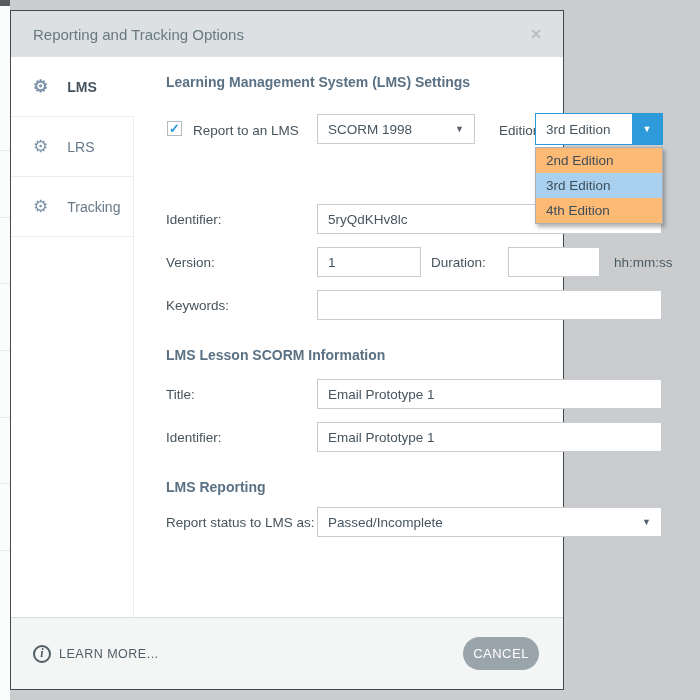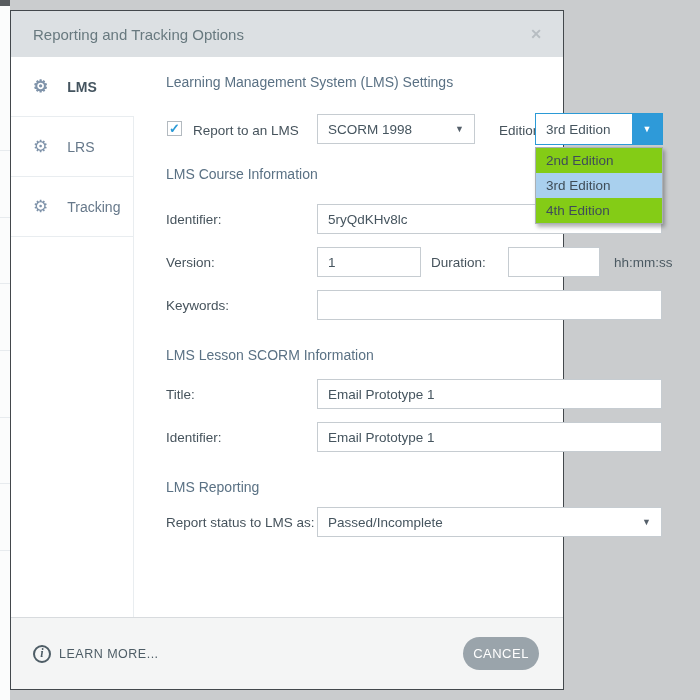--- a/index.html
+++ b/index.html
@@ -38,21 +38,21 @@
     height:60px; display:flex; align-items:center; padding-left:22px;
     border-bottom:1px solid #e9edf0; border-right:1px solid #e9edf0;
     font-size:14px; color:#64748496; cursor:pointer; color:#66788a;
   }
   .side-item .gear { font-size:17px; color:#7f93aa; margin-right:19px; line-height:1; }
   .side-item.selected { border-right:none; color:#44545f; font-weight:bold; }
   .side-filler { flex:1 1 auto; border-right:1px solid #e9edf0; }
 
   .content { position:relative; flex:1 1 auto; font-size:13.5px; }
   .abs { position:absolute; }
-  .section-heading { font-size:14px; font-weight:normal; color:#5a7184; }
+  .section-heading { font-size:14px; font-weight:bold; color:#5a7184; }
   .field-label { color:#46535c; }
   .hint { color:#4c5a63; }
 
   .checkbox {
     width:15px; height:15px; background:#fff; border:1px solid #b3bac0;
     display:flex; align-items:center; justify-content:center; cursor:pointer;
   }
   .checkbox .check { color:#2b9ad6; font-size:13px; font-weight:bold; line-height:1; margin-top:-1px; }
 
   .text-input {
@@ -70,21 +70,21 @@
   .edition-combo {
     border:1px solid #2b9ad6; background:#fff; height:32px;
     display:flex; cursor:pointer;
   }
   .edition-combo .val { flex:1 1 auto; display:flex; align-items:center; padding-left:10px; color:#46555f; }
   .edition-combo .btn {
     width:30px; flex:0 0 30px; background:#2e9ad9; color:#fff;
     display:flex; align-items:center; justify-content:center; font-size:9px;
   }
   .dropdown-list {
-    background:#84cc16; border:1px solid #aab0b5;
+    background:#fdba74; border:1px solid #aab0b5;
     box-shadow:2px 3px 4px rgba(0,0,0,0.30);
     z-index:10;
   }
   .dropdown-item {
     height:25px; display:flex; align-items:center; padding-left:10px;
     font-size:13.5px; color:#3f4d58; cursor:pointer;
   }
   .dropdown-item.highlighted { background:#a9d0ee; }
 
   .footer {
@@ -168,21 +168,20 @@
           <span>▼</span>
         </span>
       </div>
 
       <div class="abs dropdown-list" style="left:401px; top:90px; width:128px;">
         <div class="dropdown-item">2nd Edition</div>
         <div class="dropdown-item highlighted">3rd Edition</div>
         <div class="dropdown-item">4th Edition</div>
       </div>
 
-      <div class="abs section-heading" style="left:32px; top:109px;">LMS Course Information</div>
 
       <div class="abs field-label" style="left:32px; top:155px;">Identifier:</div>
       <div class="abs" style="left:183px; top:147px; width:345px;">
         <input class="text-input" type="text" value="5ryQdKHv8lc" style="">
       </div>
 
       <div class="abs field-label" style="left:32px; top:198px;">Version:</div>
       <div class="abs" style="left:183px; top:190px; width:104px;">
         <input class="text-input" type="text" value="1" style="">
       </div>

